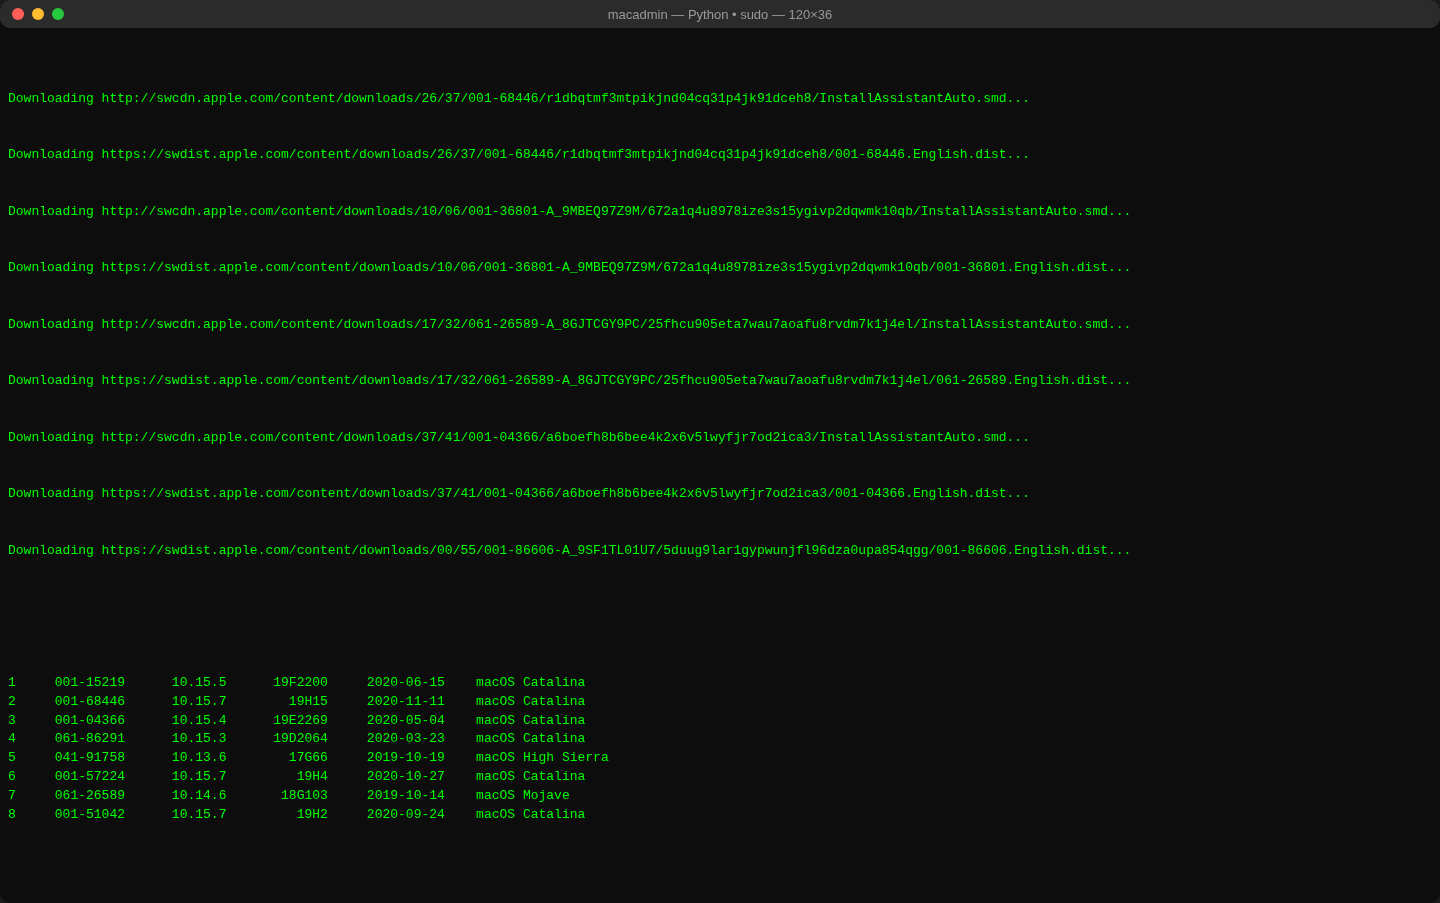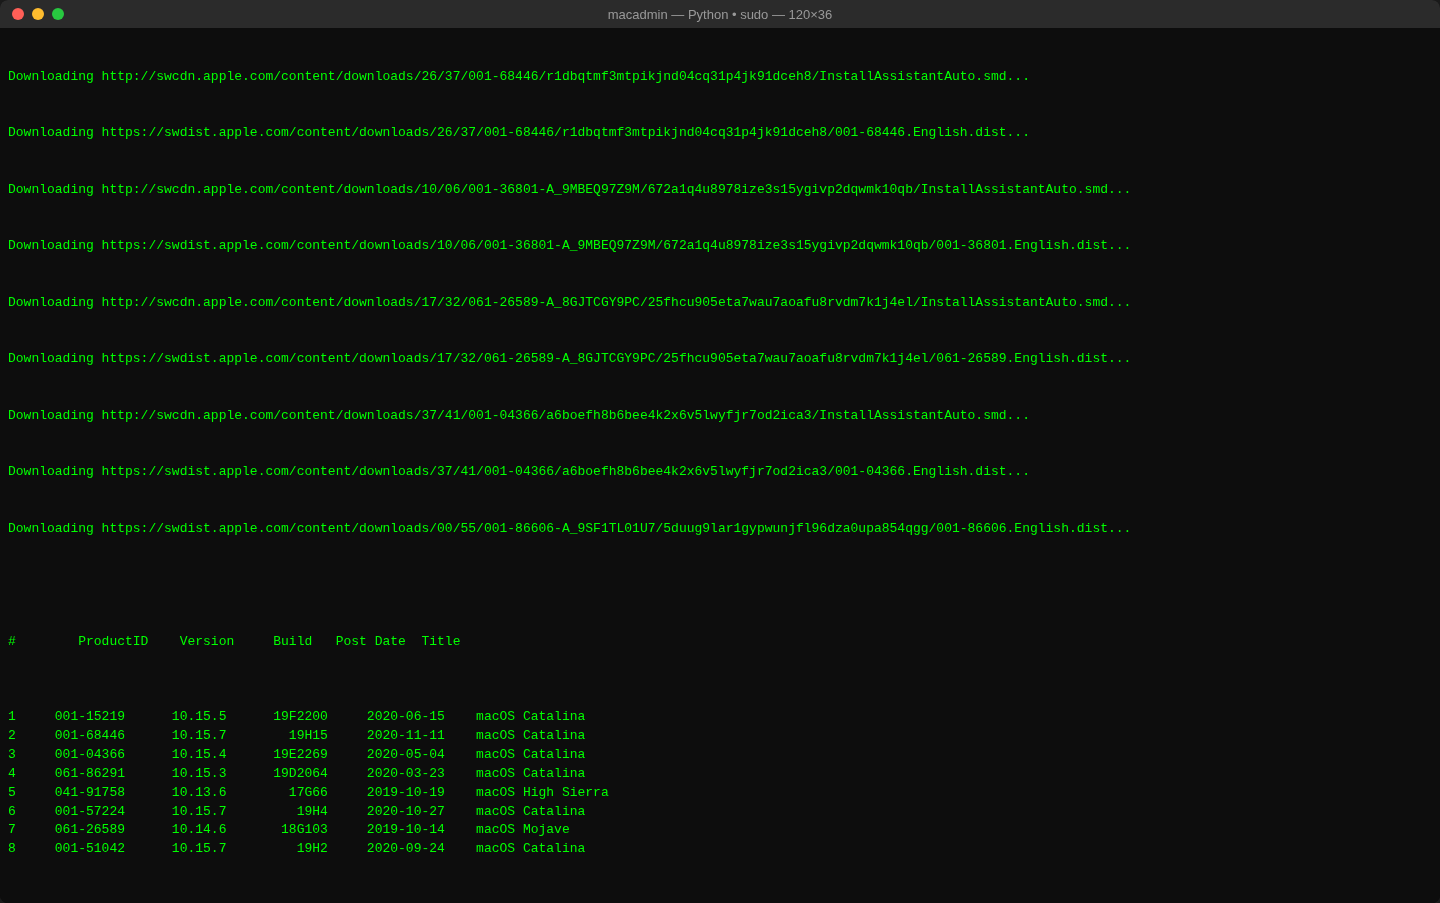--- a/index.html
+++ b/index.html
@@ -1,18 +1,19 @@
 <!DOCTYPE html>
 <html><head>
   <meta charset="utf-8">
   <style>
     * {
       margin: 0;
       padding: 0;
       box-sizing: border-box;
+      border-radius: 10px;
     }
 
     body {
       background: #1a1a1a;
       font-family: 'Menlo', 'Monaco', 'Courier New', monospace;
       font-size: 13px;
       width: 1440px;
       height: 903px;
       overflow: hidden;
     }
@@ -57,21 +58,21 @@
 
     .titlebar-title {
       color: #999;
       font-size: 13px;
       font-family: -apple-system, BlinkMacSystemFont, sans-serif;
     }
 
     .terminal-body {
       flex: 1;
       background: #0d0d0d;
-      padding: 2px 8px;
+      padding: 24px 8px;
       overflow: hidden;
       color: #00ff00;
       font-size: 13px;
       line-height: 1.45;
       white-space: pre-wrap;
       word-break: break-all;
     }
 
     .line {
       display: block;
@@ -108,20 +109,19 @@
     <span class="line">Downloading https://swdist.apple.com/content/downloads/26/37/001-68446/r1dbqtmf3mtpikjnd04cq31p4jk91dceh8/001-68446.English.dist...</span>
     <span class="line">Downloading http://swcdn.apple.com/content/downloads/10/06/001-36801-A_9MBEQ97Z9M/672a1q4u8978ize3s15ygivp2dqwmk10qb/InstallAssistantAuto.smd...</span>
     <span class="line">Downloading https://swdist.apple.com/content/downloads/10/06/001-36801-A_9MBEQ97Z9M/672a1q4u8978ize3s15ygivp2dqwmk10qb/001-36801.English.dist...</span>
     <span class="line">Downloading http://swcdn.apple.com/content/downloads/17/32/061-26589-A_8GJTCGY9PC/25fhcu905eta7wau7aoafu8rvdm7k1j4el/InstallAssistantAuto.smd...</span>
     <span class="line">Downloading https://swdist.apple.com/content/downloads/17/32/061-26589-A_8GJTCGY9PC/25fhcu905eta7wau7aoafu8rvdm7k1j4el/061-26589.English.dist...</span>
     <span class="line">Downloading http://swcdn.apple.com/content/downloads/37/41/001-04366/a6boefh8b6bee4k2x6v5lwyfjr7od2ica3/InstallAssistantAuto.smd...</span>
     <span class="line">Downloading https://swdist.apple.com/content/downloads/37/41/001-04366/a6boefh8b6bee4k2x6v5lwyfjr7od2ica3/001-04366.English.dist...</span>
     <span class="line">Downloading https://swdist.apple.com/content/downloads/00/55/001-86606-A_9SF1TL01U7/5duug9lar1gypwunjfl96dza0upa854qgg/001-86606.English.dist...</span>
 
     <div class="table-section">
-      <span class="line table-header">#        ProductID    Version     Build   Post Date  Title</span>
       
       <div id="table-rows-container"><span class="line">1     001-15219      10.15.5      19F2200     2020-06-15    macOS Catalina</span><span class="line">2     001-68446      10.15.7        19H15     2020-11-11    macOS Catalina</span><span class="line">3     001-04366      10.15.4      19E2269     2020-05-04    macOS Catalina</span><span class="line">4     061-86291      10.15.3      19D2064     2020-03-23    macOS Catalina</span><span class="line">5     041-91758      10.13.6        17G66     2019-10-19    macOS High Sierra</span><span class="line">6     001-57224      10.15.7         19H4     2020-10-27    macOS Catalina</span><span class="line">7     061-26589      10.14.6       18G103     2019-10-14    macOS Mojave</span><span class="line">8     001-51042      10.15.7         19H2     2020-09-24    macOS Catalina</span></div>
     </div>
 
     
   </div>
 </div>
 
 </body></html>

